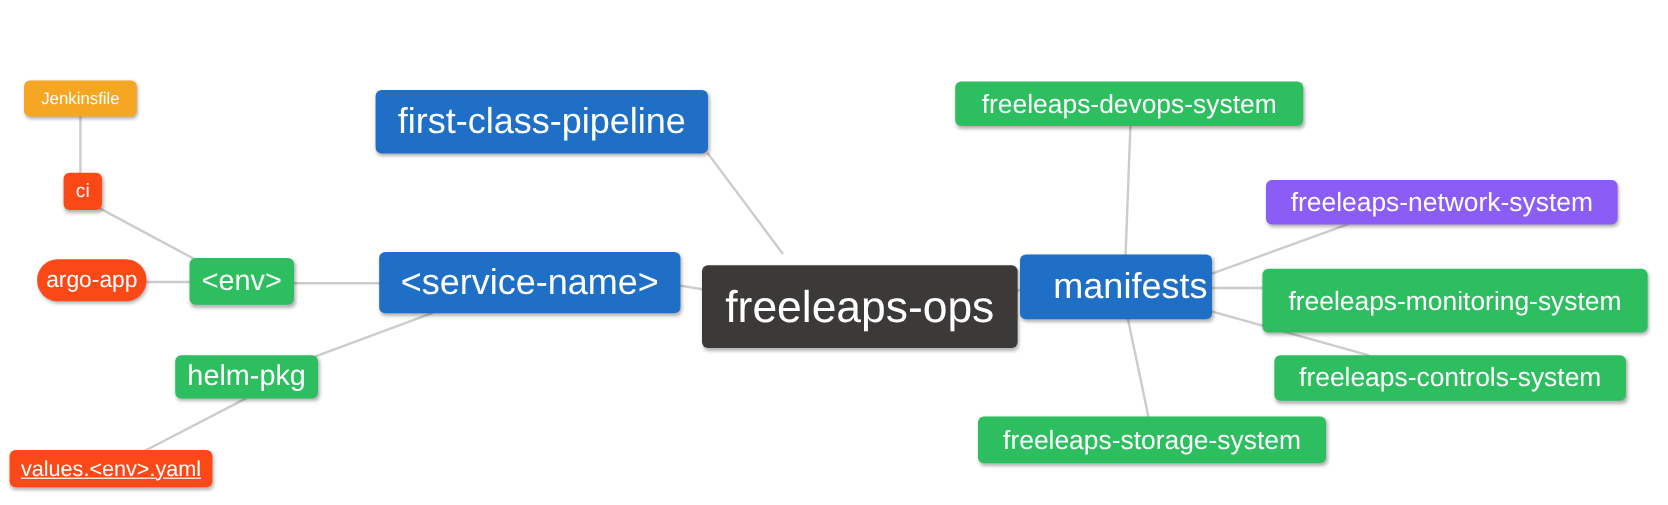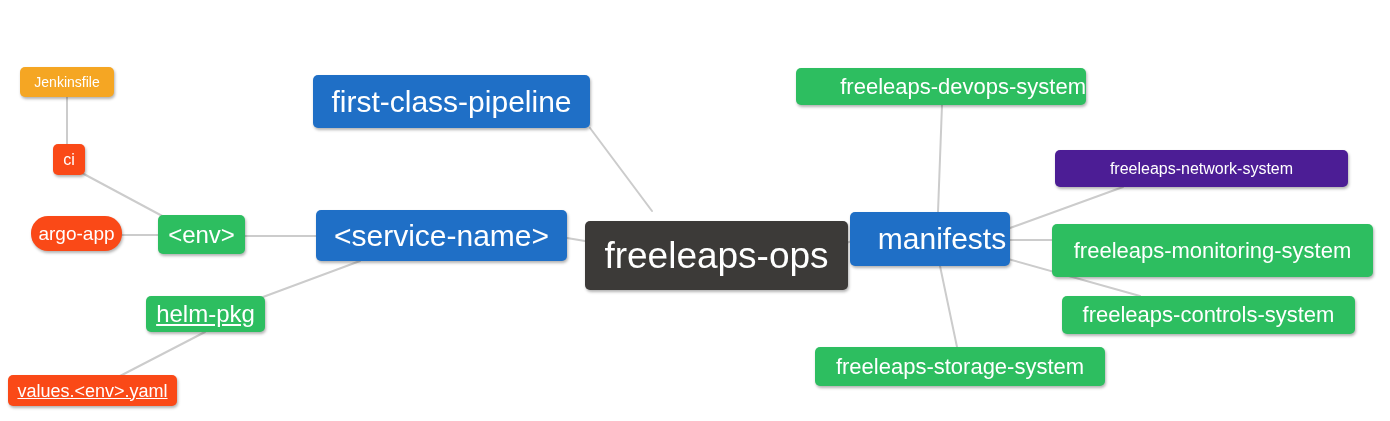--- a/index.html
+++ b/index.html
@@ -68,42 +68,42 @@
       </div>
       <div class="node" style="left: 53px; top: 105px; width: 32px; height: 31px; font-size: 16px; background: rgb(250, 73, 23);">
         <span>ci</span>
       </div>
       <div class="node" style="left: 31px; top: 177px; width: 91px; height: 35px; font-size: 19px; background: rgb(250, 73, 23); border-radius: 17px;">
         <span>argo-app</span>
       </div>
       <div class="node" style="left: 158px; top: 176px; width: 87px; height: 39px; font-size: 24px; background: rgb(45, 190, 96);">
         <span>&lt;env&gt;</span>
       </div>
-      <div class="node" style="left: 146px; top: 257px; width: 119px; height: 36px; font-size: 24px; background: rgb(45, 190, 96); text-decoration: underline;">
+      <div class="node" style="left: 146px; top: 257px; width: 119px; height: 36px; font-size: 24px; background: rgb(45, 190, 96);">
         <span>helm-pkg</span>
       </div>
       <div class="node" style="left: 8px; top: 336px; width: 169px; height: 31px; font-size: 18px; background: rgb(250, 73, 23); text-decoration: underline;">
         <span>values.&lt;env&gt;.yaml</span>
       </div>
       <div class="node" style="left: 313px; top: 36px; width: 277px; height: 53px; font-size: 30px; background: rgb(31, 111, 198);">
         <span>first-class-pipeline</span>
       </div>
       <div class="node" style="left: 316px; top: 171px; width: 251px; height: 51px; font-size: 30px; background: rgb(31, 111, 198);">
         <span>&lt;service-name&gt;</span>
       </div>
       <div class="node" style="left: 585px; top: 182px; width: 263px; height: 69px; font-size: 37px; background: rgb(60, 58, 56); align-items: center;">
         <span>freeleaps-ops</span>
       </div>
       <div class="node" style="left: 850px; top: 173px; width: 160px; height: 54px; font-size: 30px; background: rgb(31, 111, 198); padding-left: 24px;">
         <span>manifests</span>
       </div>
-      <div class="node" style="left: 796px; top: 29px; width: 290px; height: 37px; font-size: 22px; background: rgb(45, 190, 96); justify-content: flex-end;">
+      <div class="node" style="left: 796px; top: 29px; width: 290px; height: 37px; font-size: 22px; background: rgb(45, 190, 96);">
         <span>freeleaps-devops-system</span>
       </div>
-      <div class="node" style="left: 1055px; top: 111px; width: 293px; height: 37px; font-size: 16px; background: #4c1d95;">
+      <div class="node" style="left: 1055px; top: 111px; width: 293px; height: 37px; font-size: 22px; background: #8b5cf6;">
         <span>freeleaps-network-system</span>
       </div>
       <div class="node" style="left: 1052px; top: 185px; width: 321px; height: 53px; font-size: 22px; background: rgb(45, 190, 96);">
         <span>freeleaps-monitoring-system</span>
       </div>
       <div class="node" style="left: 1062px; top: 257px; width: 293px; height: 38px; font-size: 22px; background: rgb(45, 190, 96);">
         <span>freeleaps-controls-system</span>
       </div>
       <div class="node" style="left: 815px; top: 308px; width: 290px; height: 39px; font-size: 22px; background: rgb(45, 190, 96);">
         <span>freeleaps-storage-system</span>

